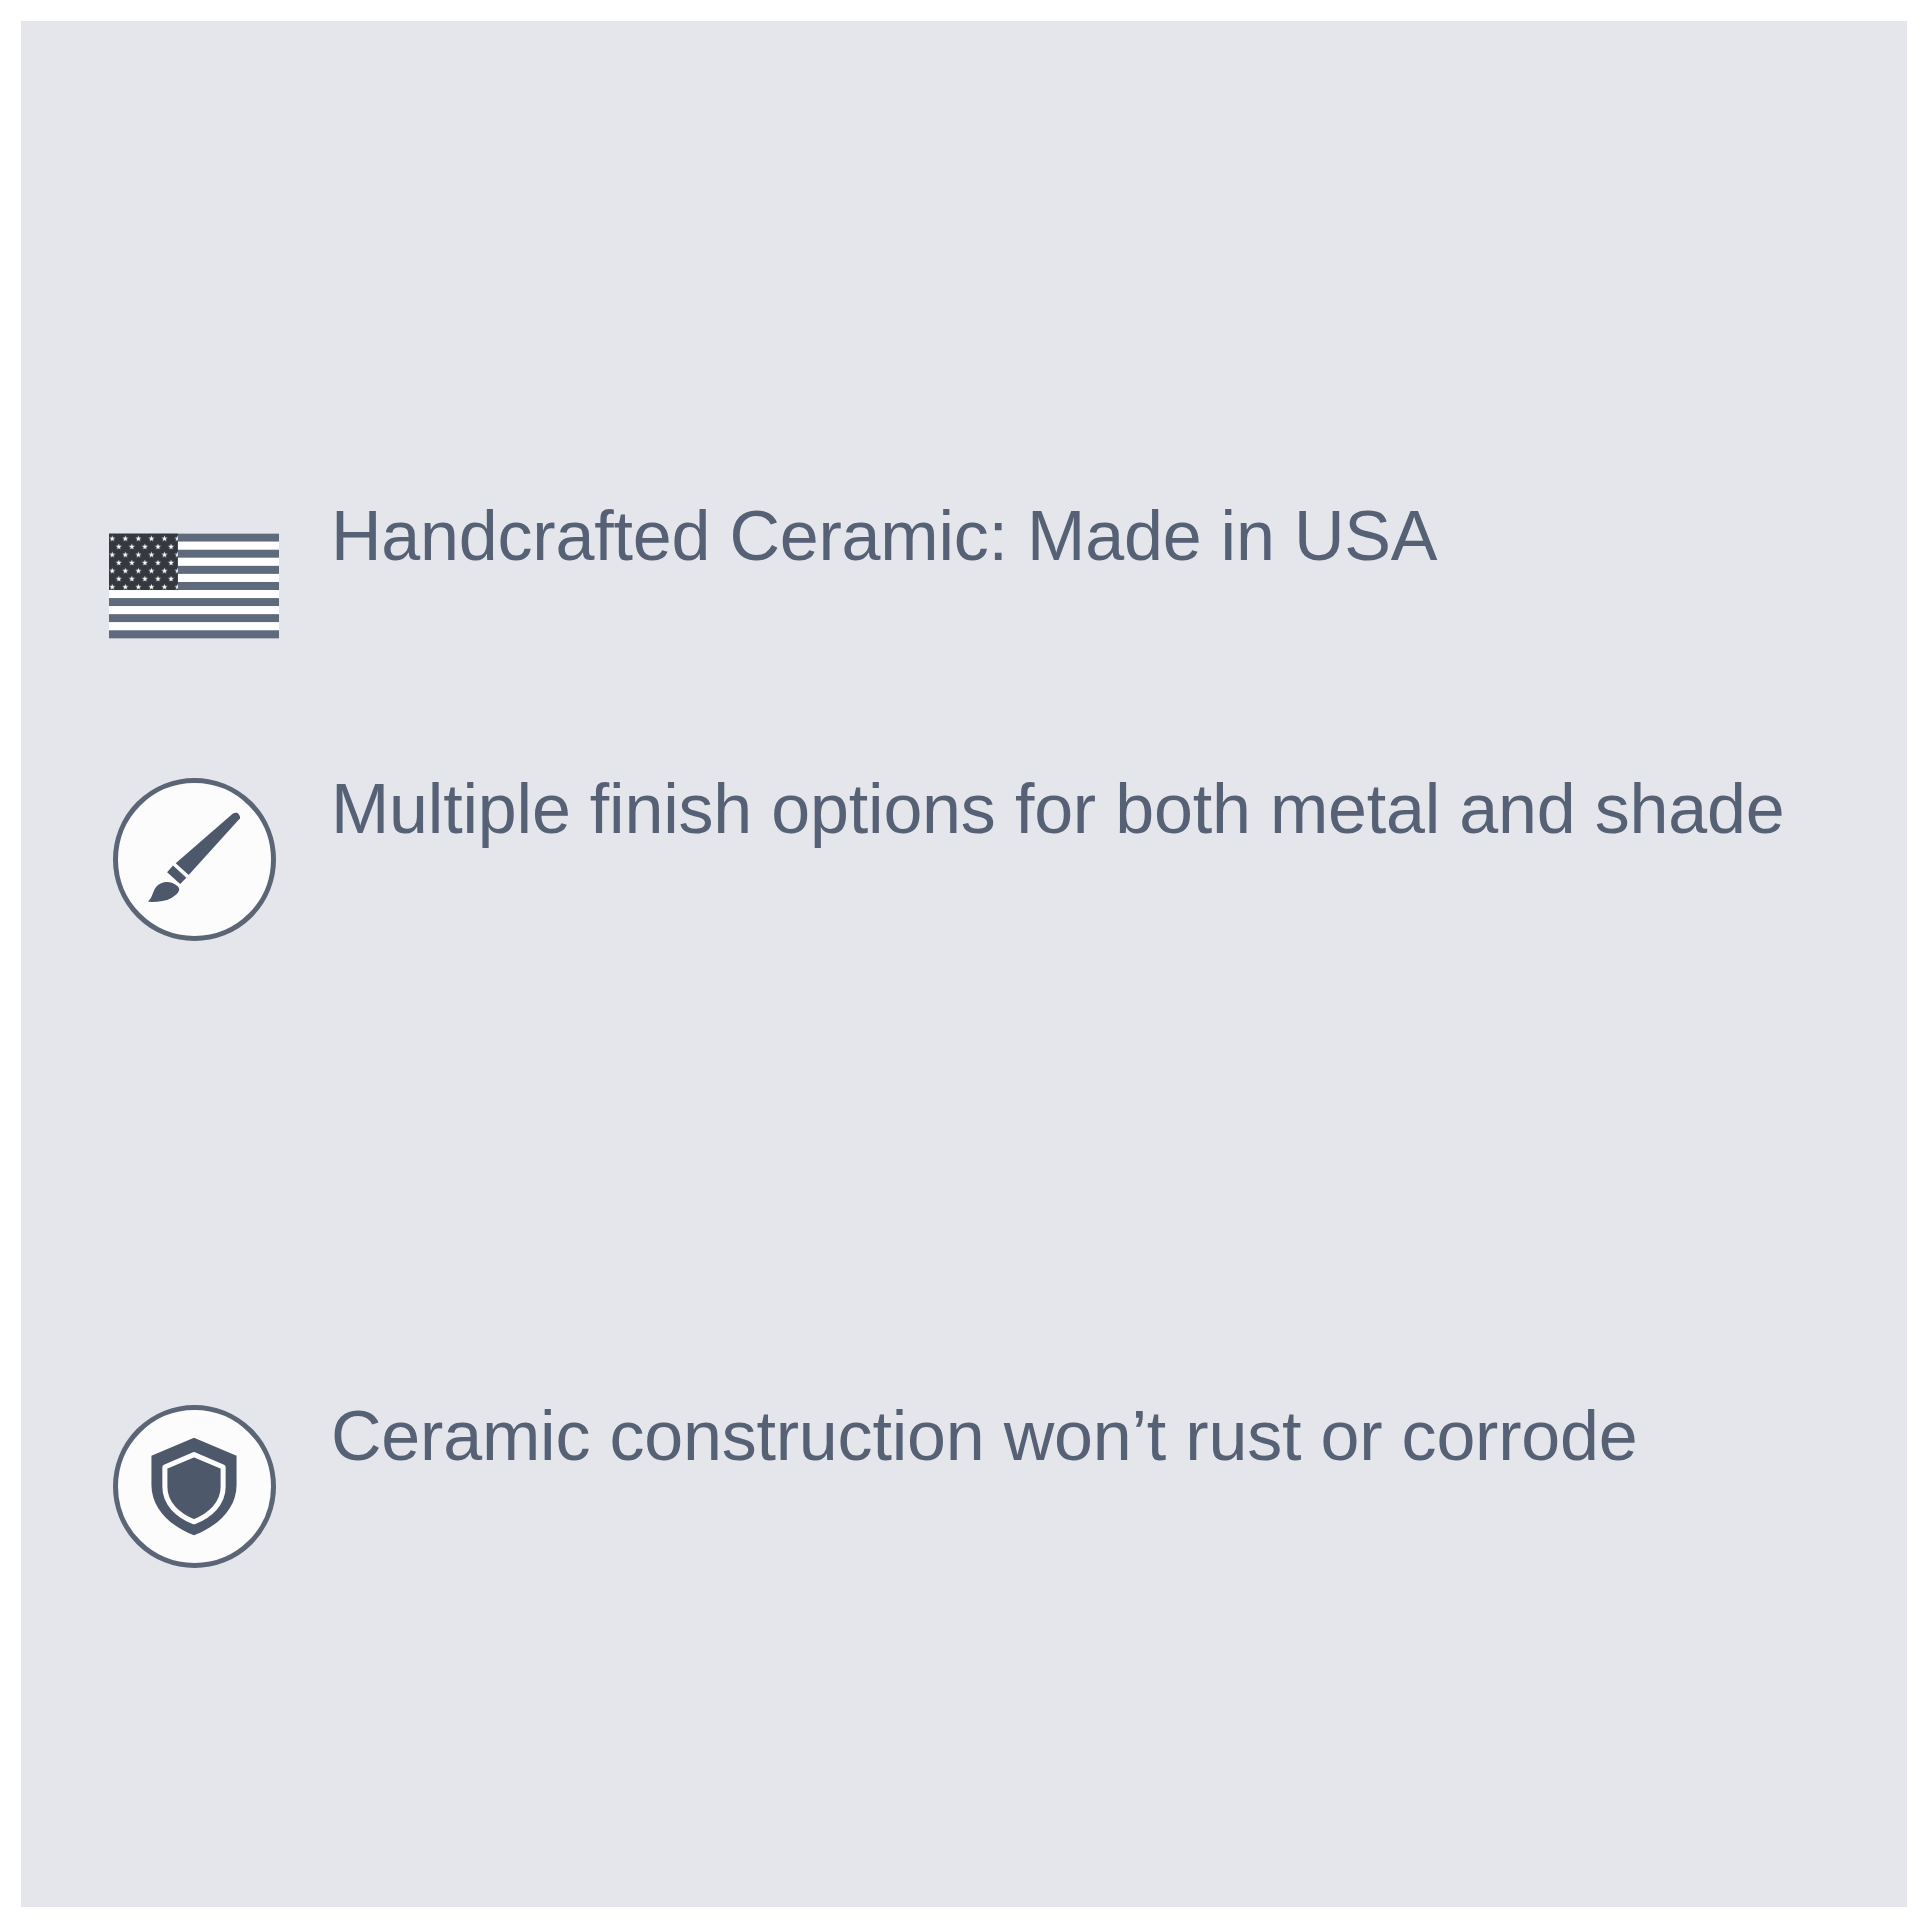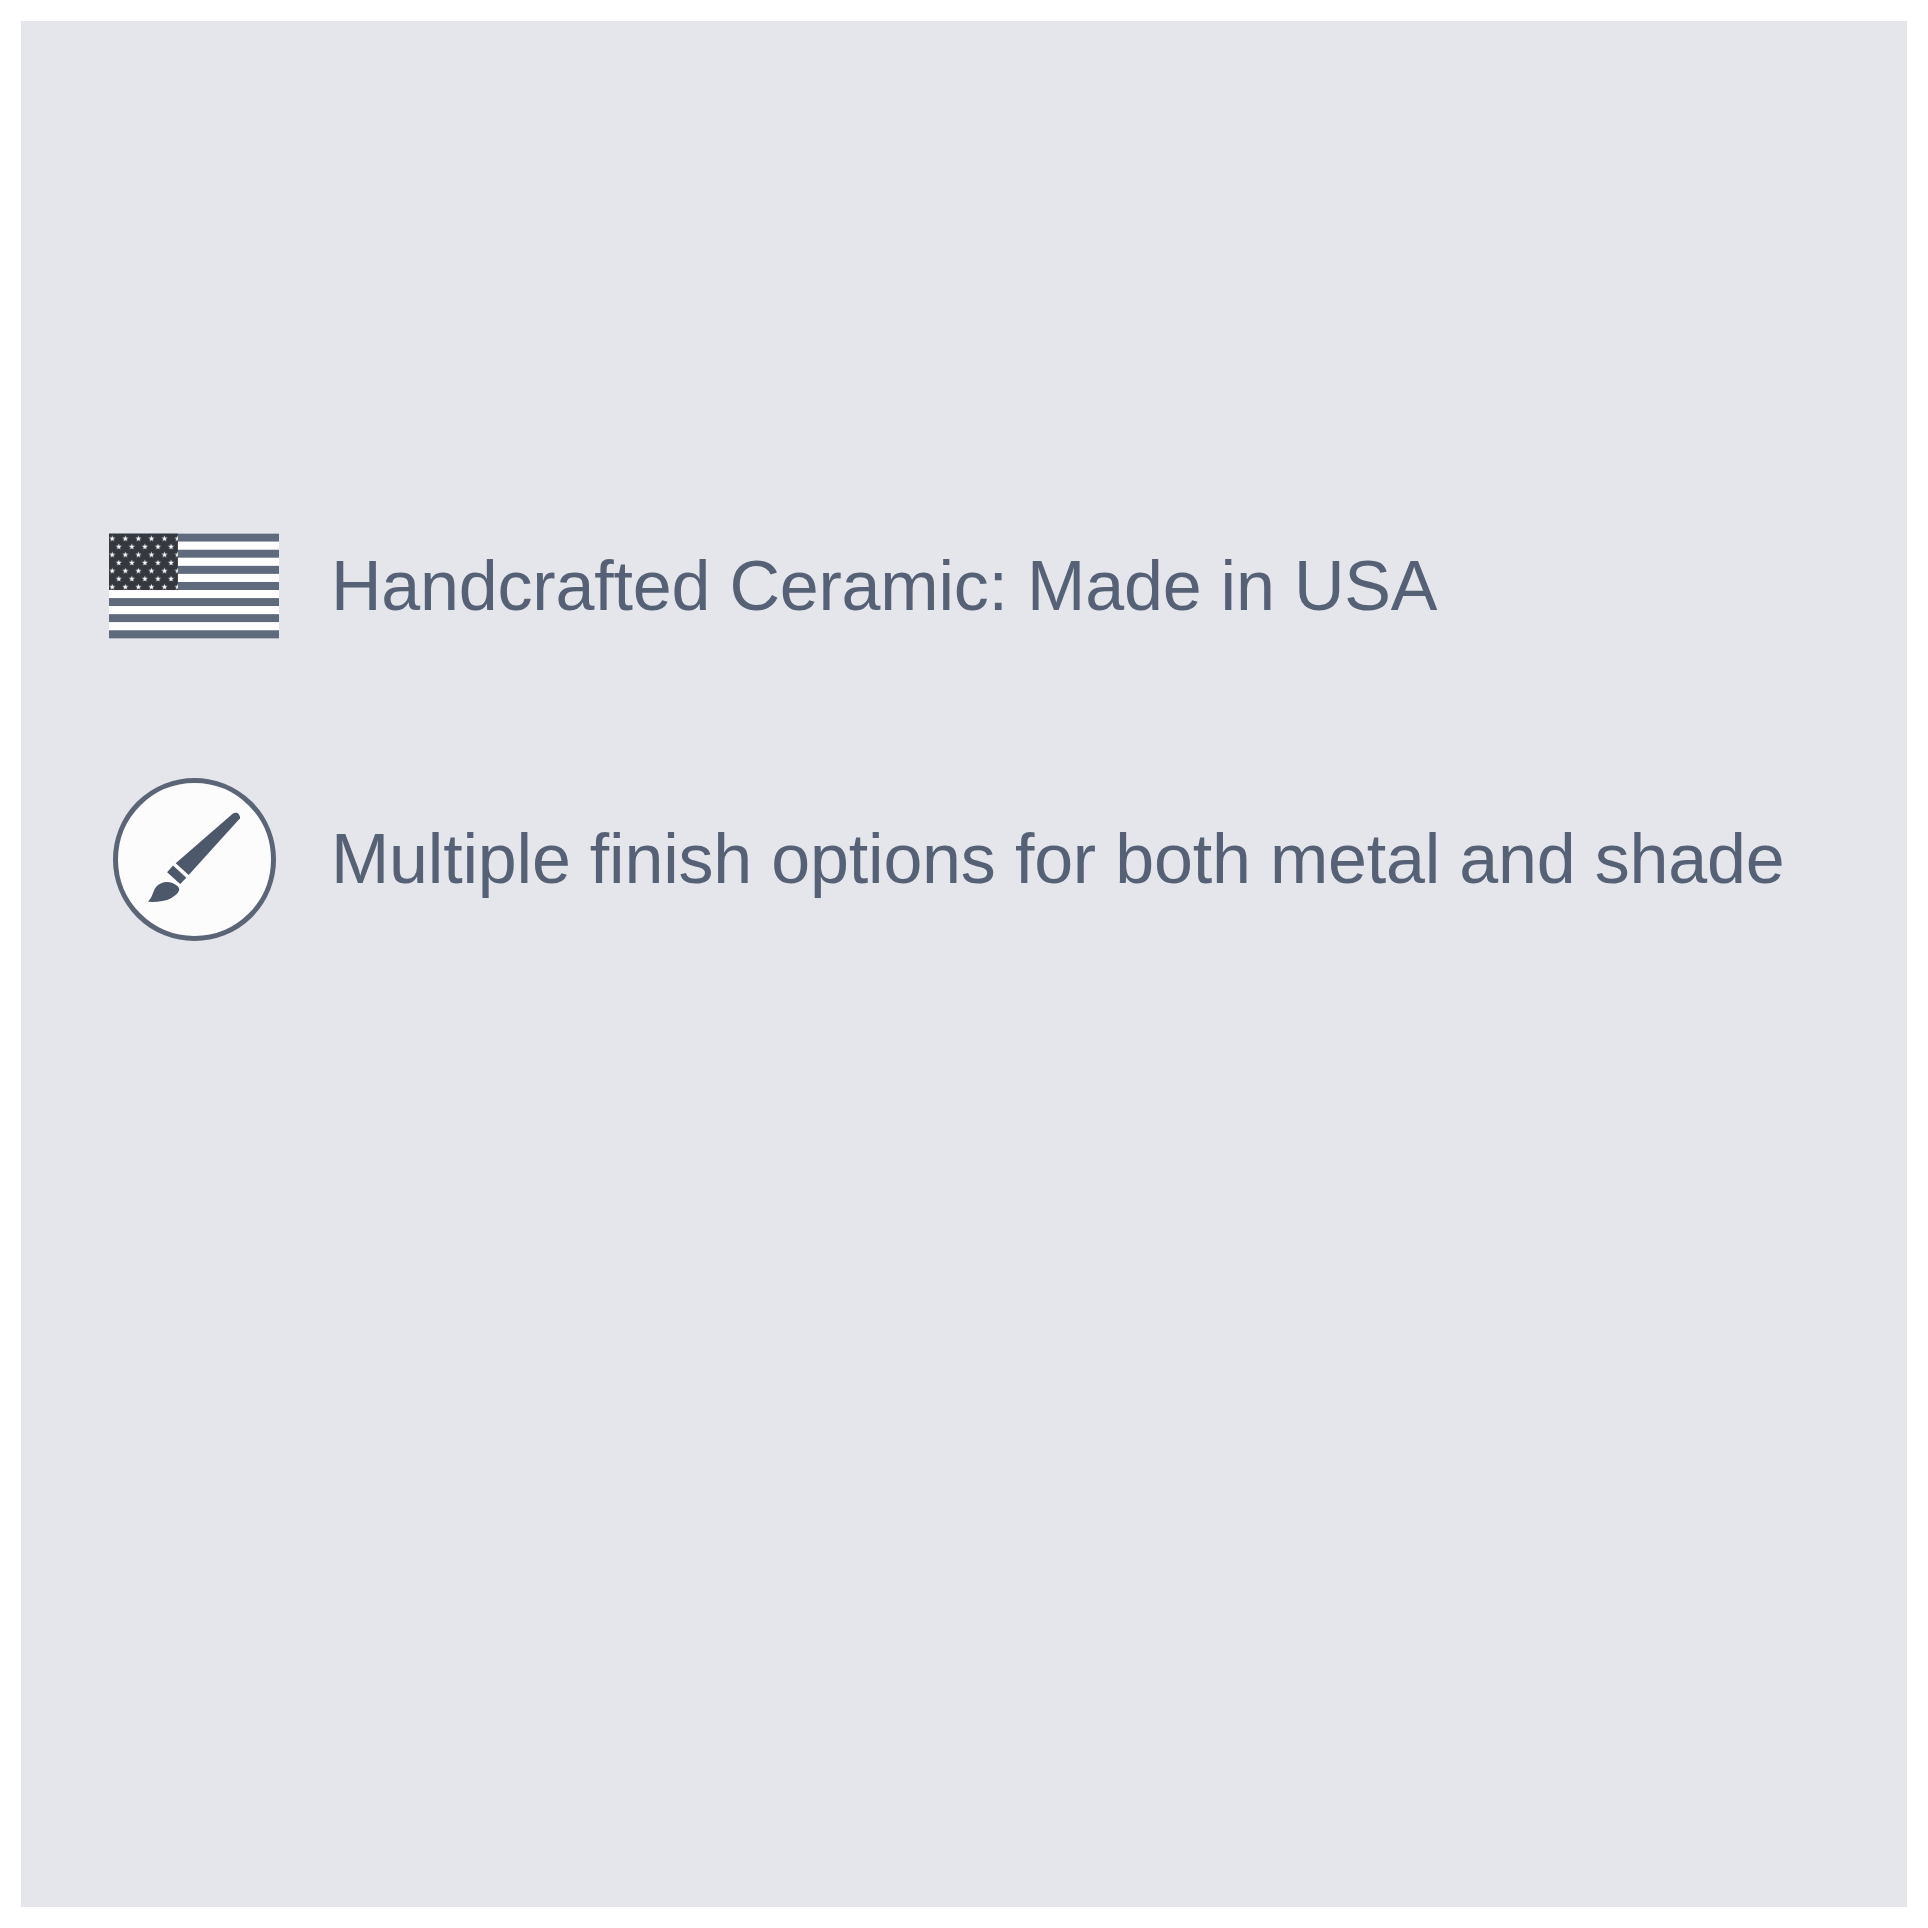--- a/index.html
+++ b/index.html
@@ -29,21 +29,21 @@
     left: 0;
     top: 0;
     width: 100%;
     height: 100%;
   }
 
   .feature-row {
     position: absolute;
     left: 88px;
     display: flex;
-    align-items: center;
+    align-items: flex-start;
     height: 170px;
   }
 
   .feature-row[data-row="0"] { top: 480px; }
   .feature-row[data-row="1"] { top: 753px; }
   .feature-row[data-row="2"] { top: 1067px; }
   .feature-row[data-row="3"] { top: 1380px; }
 
   .icon-slot {
     width: 170px;
@@ -136,15 +136,28 @@
 
               <path d="M36.4 73.4 C30.5 67.8 22.5 68.6 18.4 73.1 C14.9 76.9 15.8 81.0 11.0 86.3 C18.5 86.6 25.6 86.0 30.9 83.0 C37.0 79.5 38.9 76.0 36.4 73.4 Z"></path>
             </g>
           </svg>
         </div>
       </div>
       <div class="feature-label">Multiple finish options for both metal and shade</div>
     </div>
 
 
+    <div class="feature-row" data-row="3">
+      <div class="icon-slot">
+        <div class="icon-circle">
+          <svg width="112" height="112" viewBox="0 0 100 100" aria-hidden="true">
+
+            <path d="M50 7 L88 23 L88 49 C88 70 71 86 50 94 C29 86 12 70 12 49 L12 23 Z" fill="#4e586b"></path>
+
+            <path d="M50 22 L76 33 L76 51 C76 65.5 64.5 76.5 50 82 C35.5 76.5 24 65.5 24 51 L24 33 Z" fill="none" stroke="#fcfcfd" stroke-width="4.5" stroke-linejoin="round"></path>
+          </svg>
+        </div>
+      </div>
+      <div class="feature-label">Ceramic construction won’t rust or corrode</div>
+    </div>
 
   </div>
 </div>
 
 </body></html>

